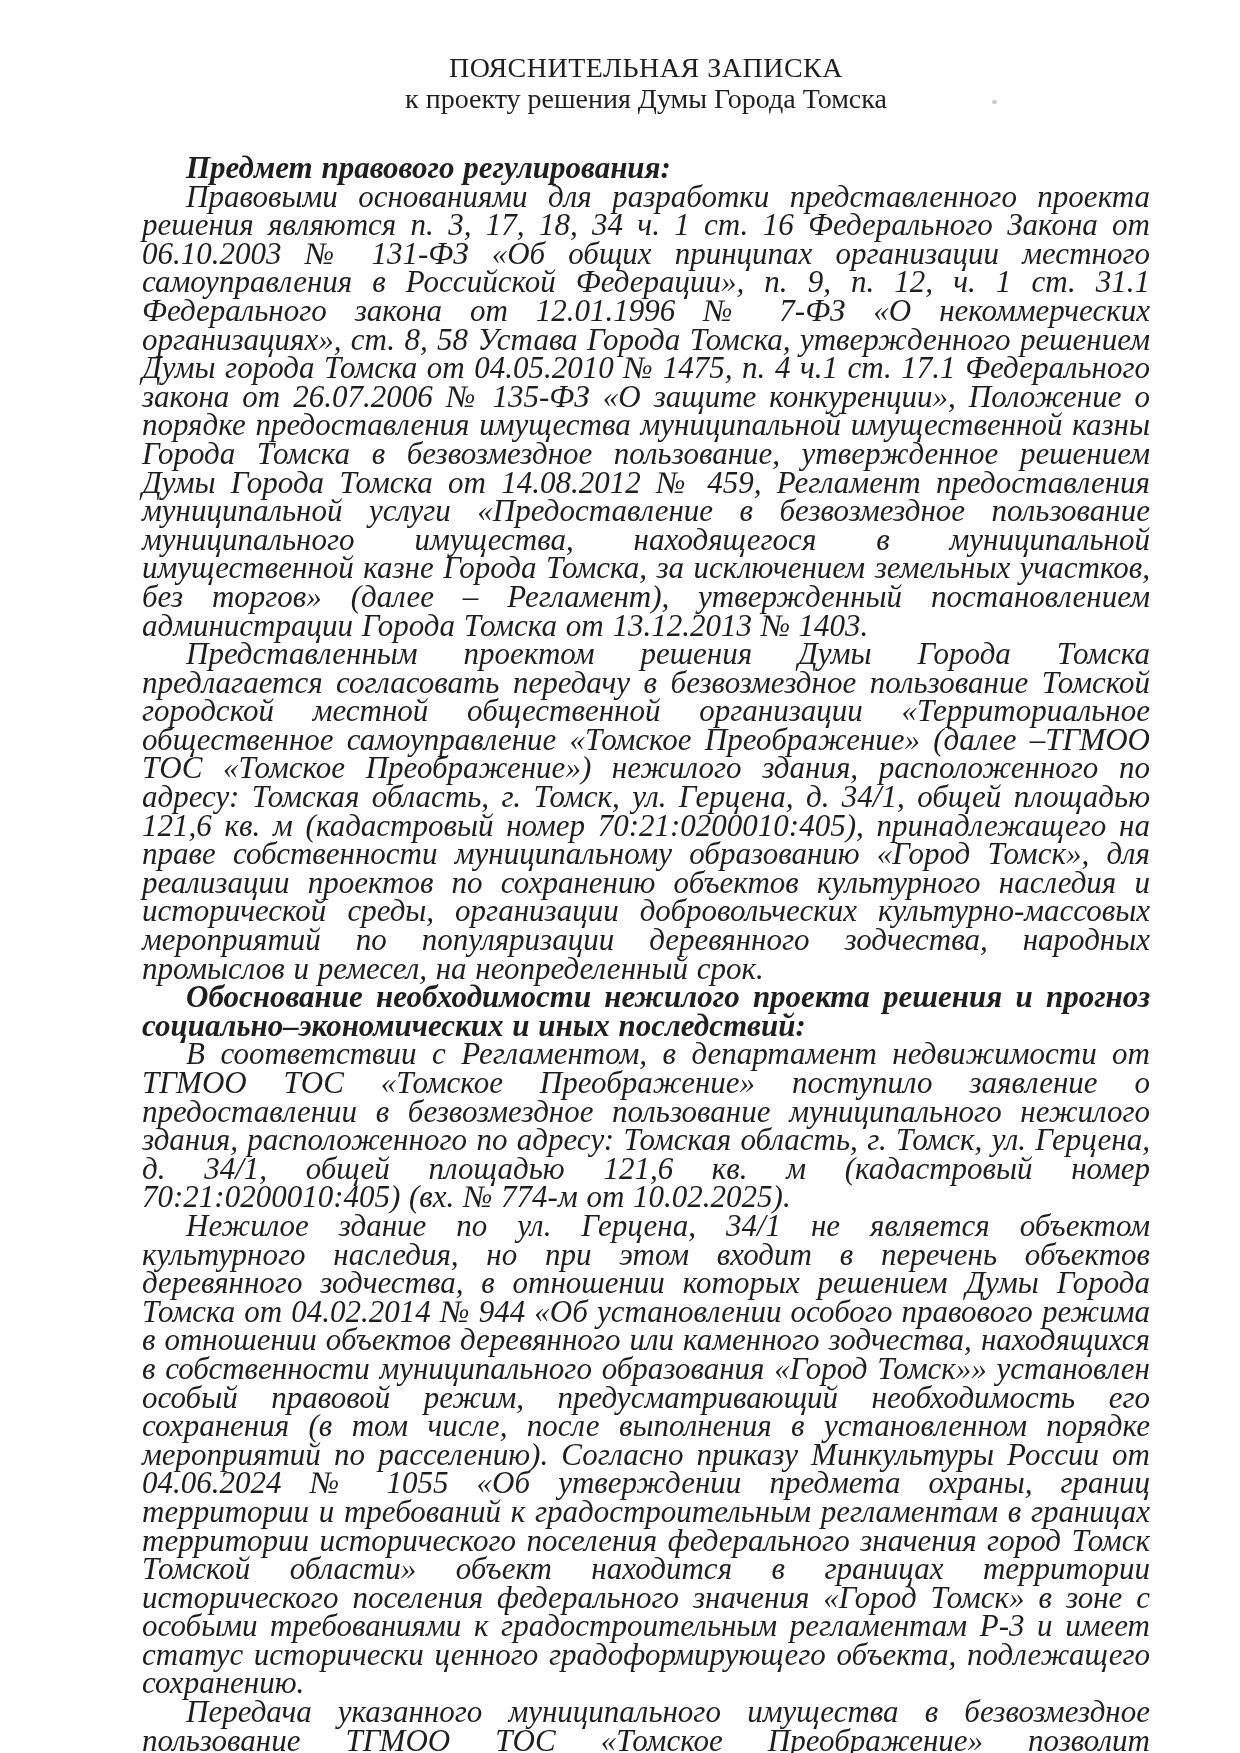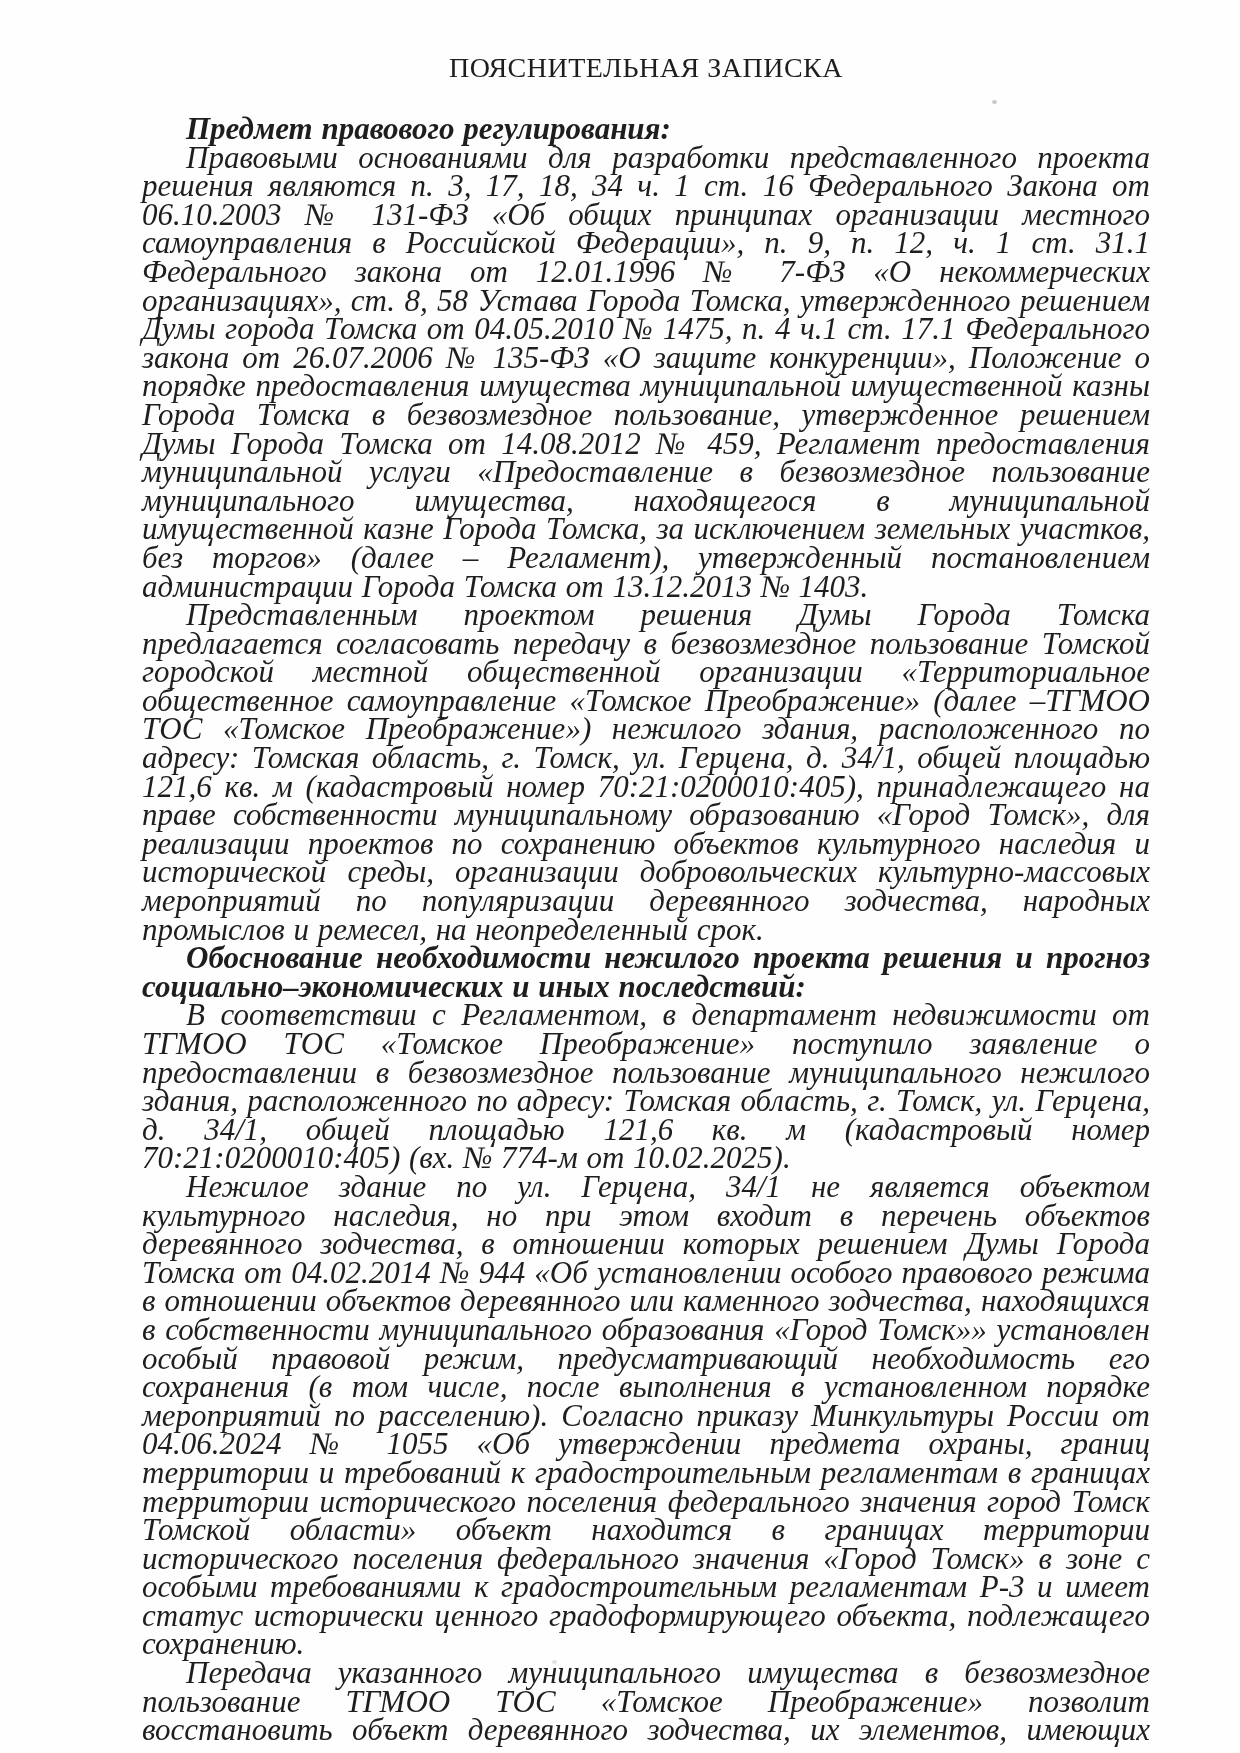--- a/index.html
+++ b/index.html
@@ -20,21 +20,21 @@
   .content {
     position: absolute;
     left: 142px;
     top: 52px;
     width: 1008px;
   }
   .title-block {
     text-align: center;
     font-size: 28px;
     line-height: 31px;
-    margin-bottom: 32px;
+    margin-bottom: 40px;
   }
   .title-line { margin: 0; }
   .main-title {
     letter-spacing: 0.5px;
   }
   .body-text {
     font-size: 31px;
     line-height: 28.6px;
     font-style: italic;
   }
@@ -63,20 +63,21 @@
   .speck-2 { left: 552px; top: 1660px; opacity: 0.3; }
 </style>
 </head>
 <body>
 
 <div class="page">
   <div class="content">
 
     <div class="title-block">
       <p class="title-line main-title">ПОЯСНИТЕЛЬНАЯ ЗАПИСКА</p>
+      <p class="title-line">к проекту решения Думы Города Томска</p>
     </div>
 
     <div class="body-text">
 
       <p class="heading">Предмет правового регулирования:</p>
 
       <p class="para">Правовыми основаниями для разработки представленного проекта решения являются п. 3, 17, 18, 34 ч. 1 ст. 16 Федерального Закона от 06.10.2003 № 131-ФЗ «Об общих принципах организации местного самоуправления в Российской Федерации»,  п. 9, п. 12, ч. 1 ст. 31.1 Федерального закона от 12.01.1996 № 7-ФЗ «О некоммерческих организациях», ст. 8, 58 Устава Города Томска, утвержденного решением Думы города Томска от 04.05.2010 № 1475, п. 4 ч.1 ст. 17.1 Федерального закона от 26.07.2006 № 135-ФЗ «О защите конкуренции», Положение о порядке предоставления имущества муниципальной имущественной казны Города Томска в безвозмездное пользование, утвержденное решением Думы Города Томска от 14.08.2012 № 459, Регламент предоставления муниципальной услуги «Предоставление в безвозмездное пользование муниципального имущества, находящегося в муниципальной имущественной казне Города Томска, за исключением земельных участков, без торгов» (далее – Регламент), утвержденный постановлением администрации Города Томска от 13.12.2013 № 1403.</p>
 
       <p class="para">Представленным проектом решения Думы Города Томска предлагается согласовать передачу в безвозмездное пользование Томской городской местной общественной организации «Территориальное общественное самоуправление «Томское Преображение» (далее –ТГМОО ТОС «Томское Преображение») нежилого здания, расположенного по адресу: Томская область, г. Томск, ул. Герцена, д. 34/1, общей площадью 121,6 кв. м (кадастровый номер 70:21:0200010:405), принадлежащего на праве собственности муниципальному образованию «Город Томск», для реализации проектов по сохранению объектов культурного наследия и исторической среды, организации добровольческих культурно-массовых мероприятий по популяризации деревянного зодчества, народных промыслов и ремесел, на неопределенный срок.</p>
 

